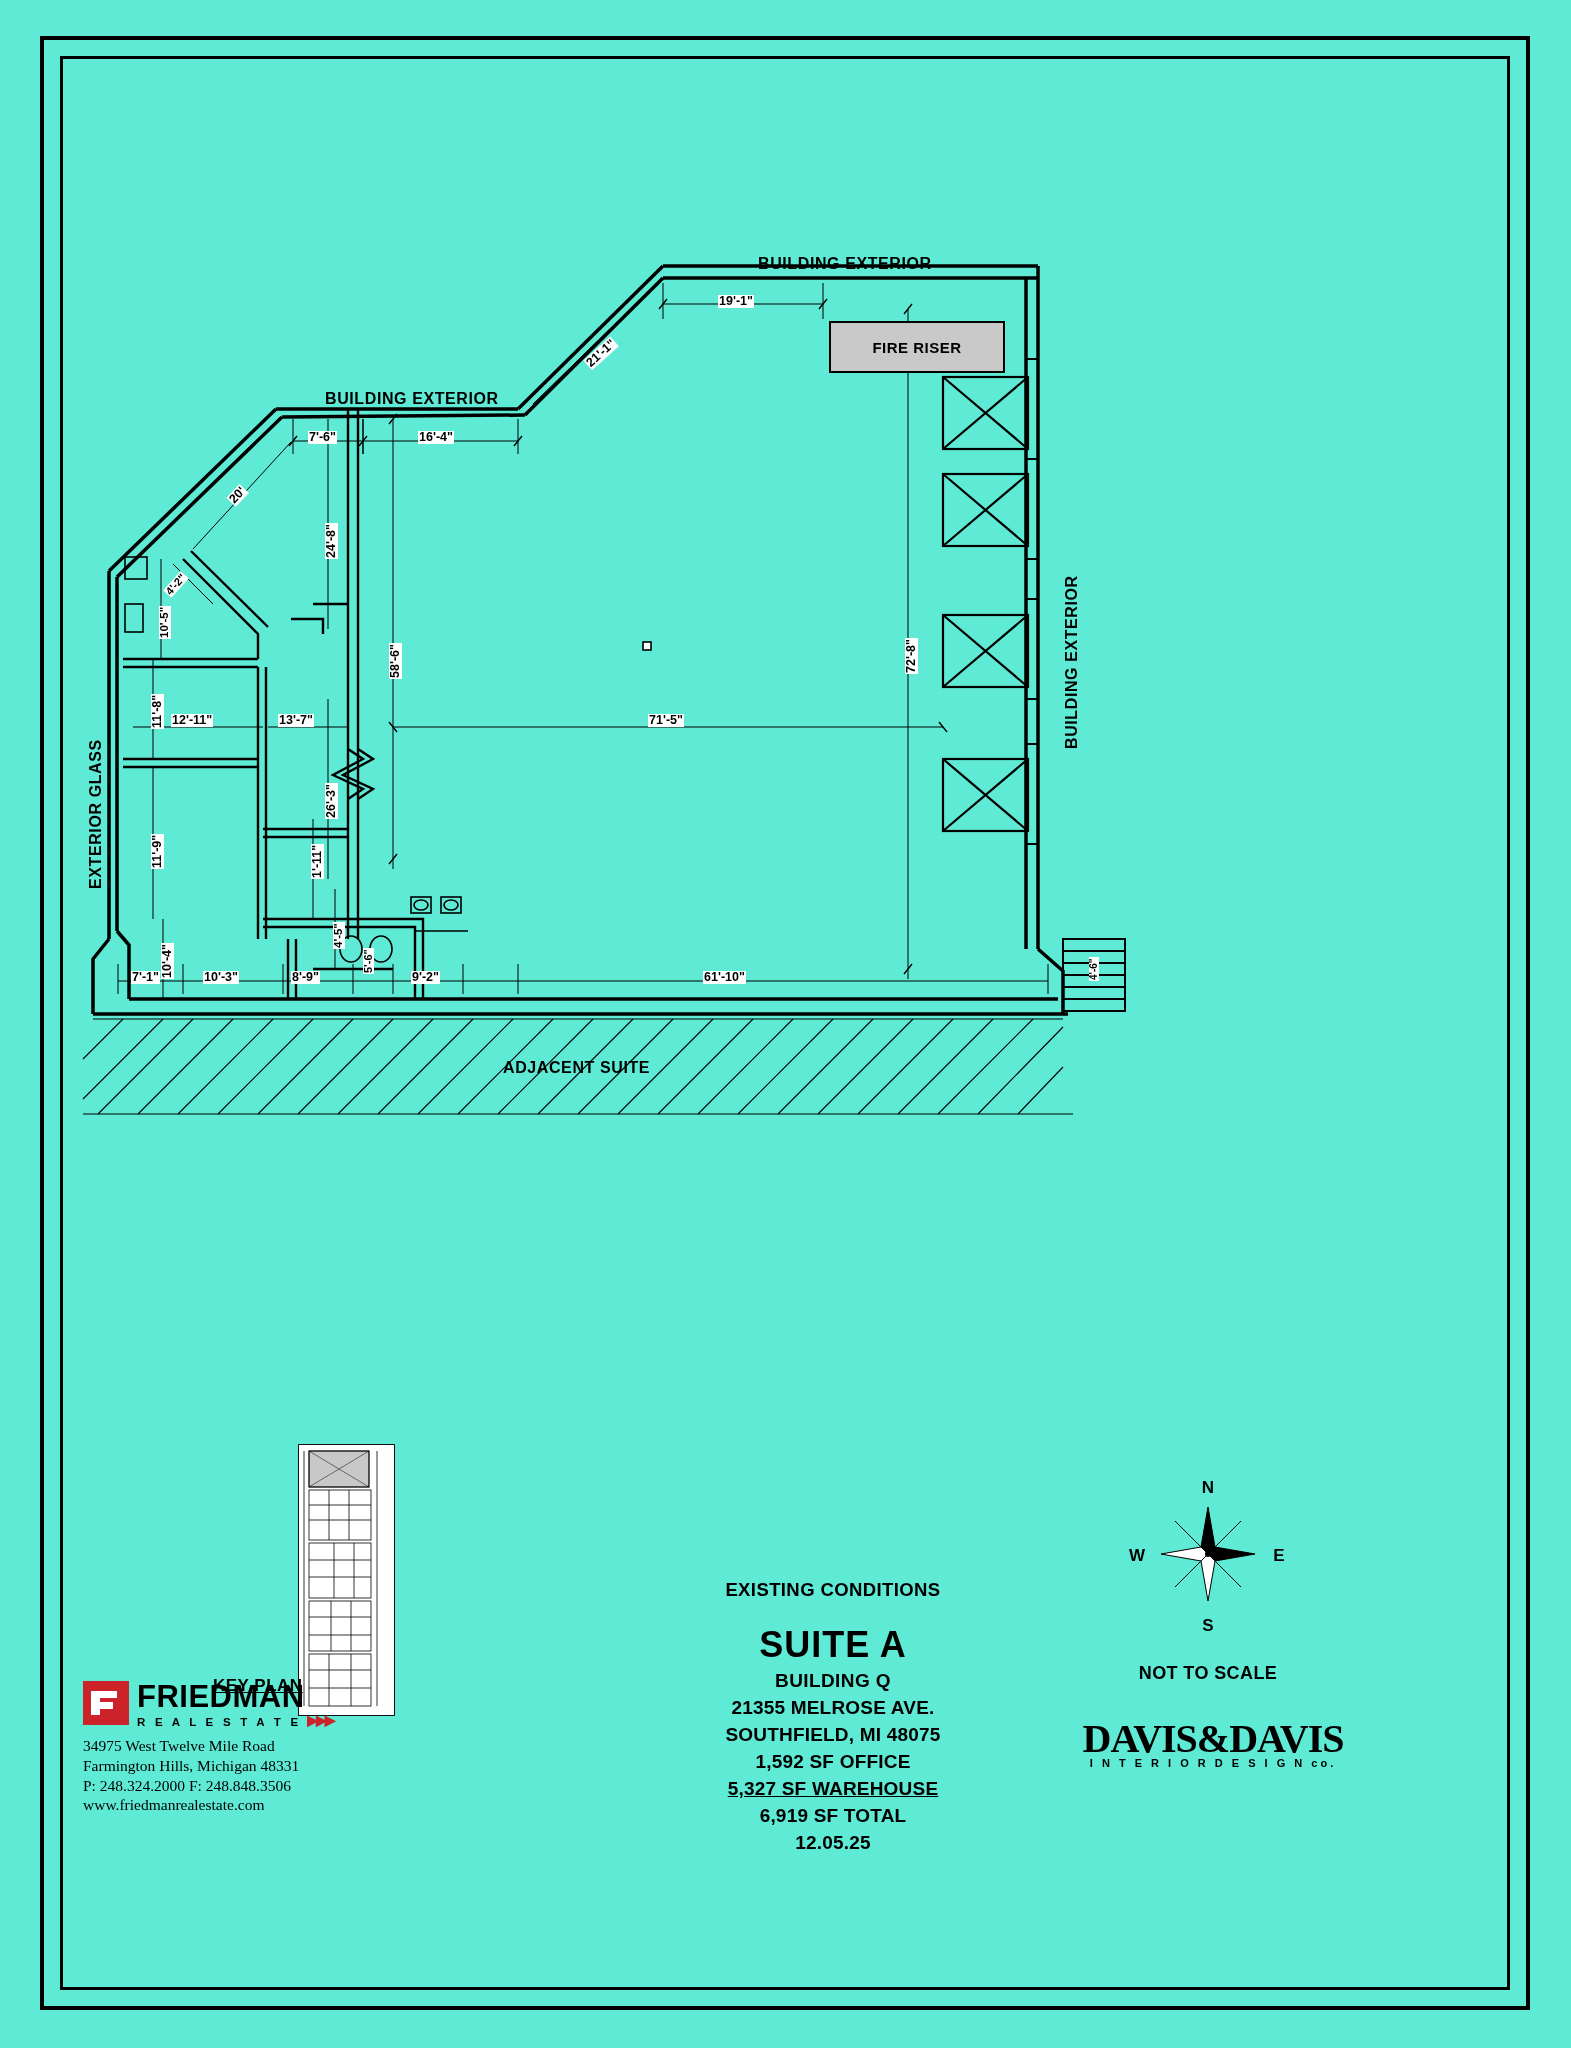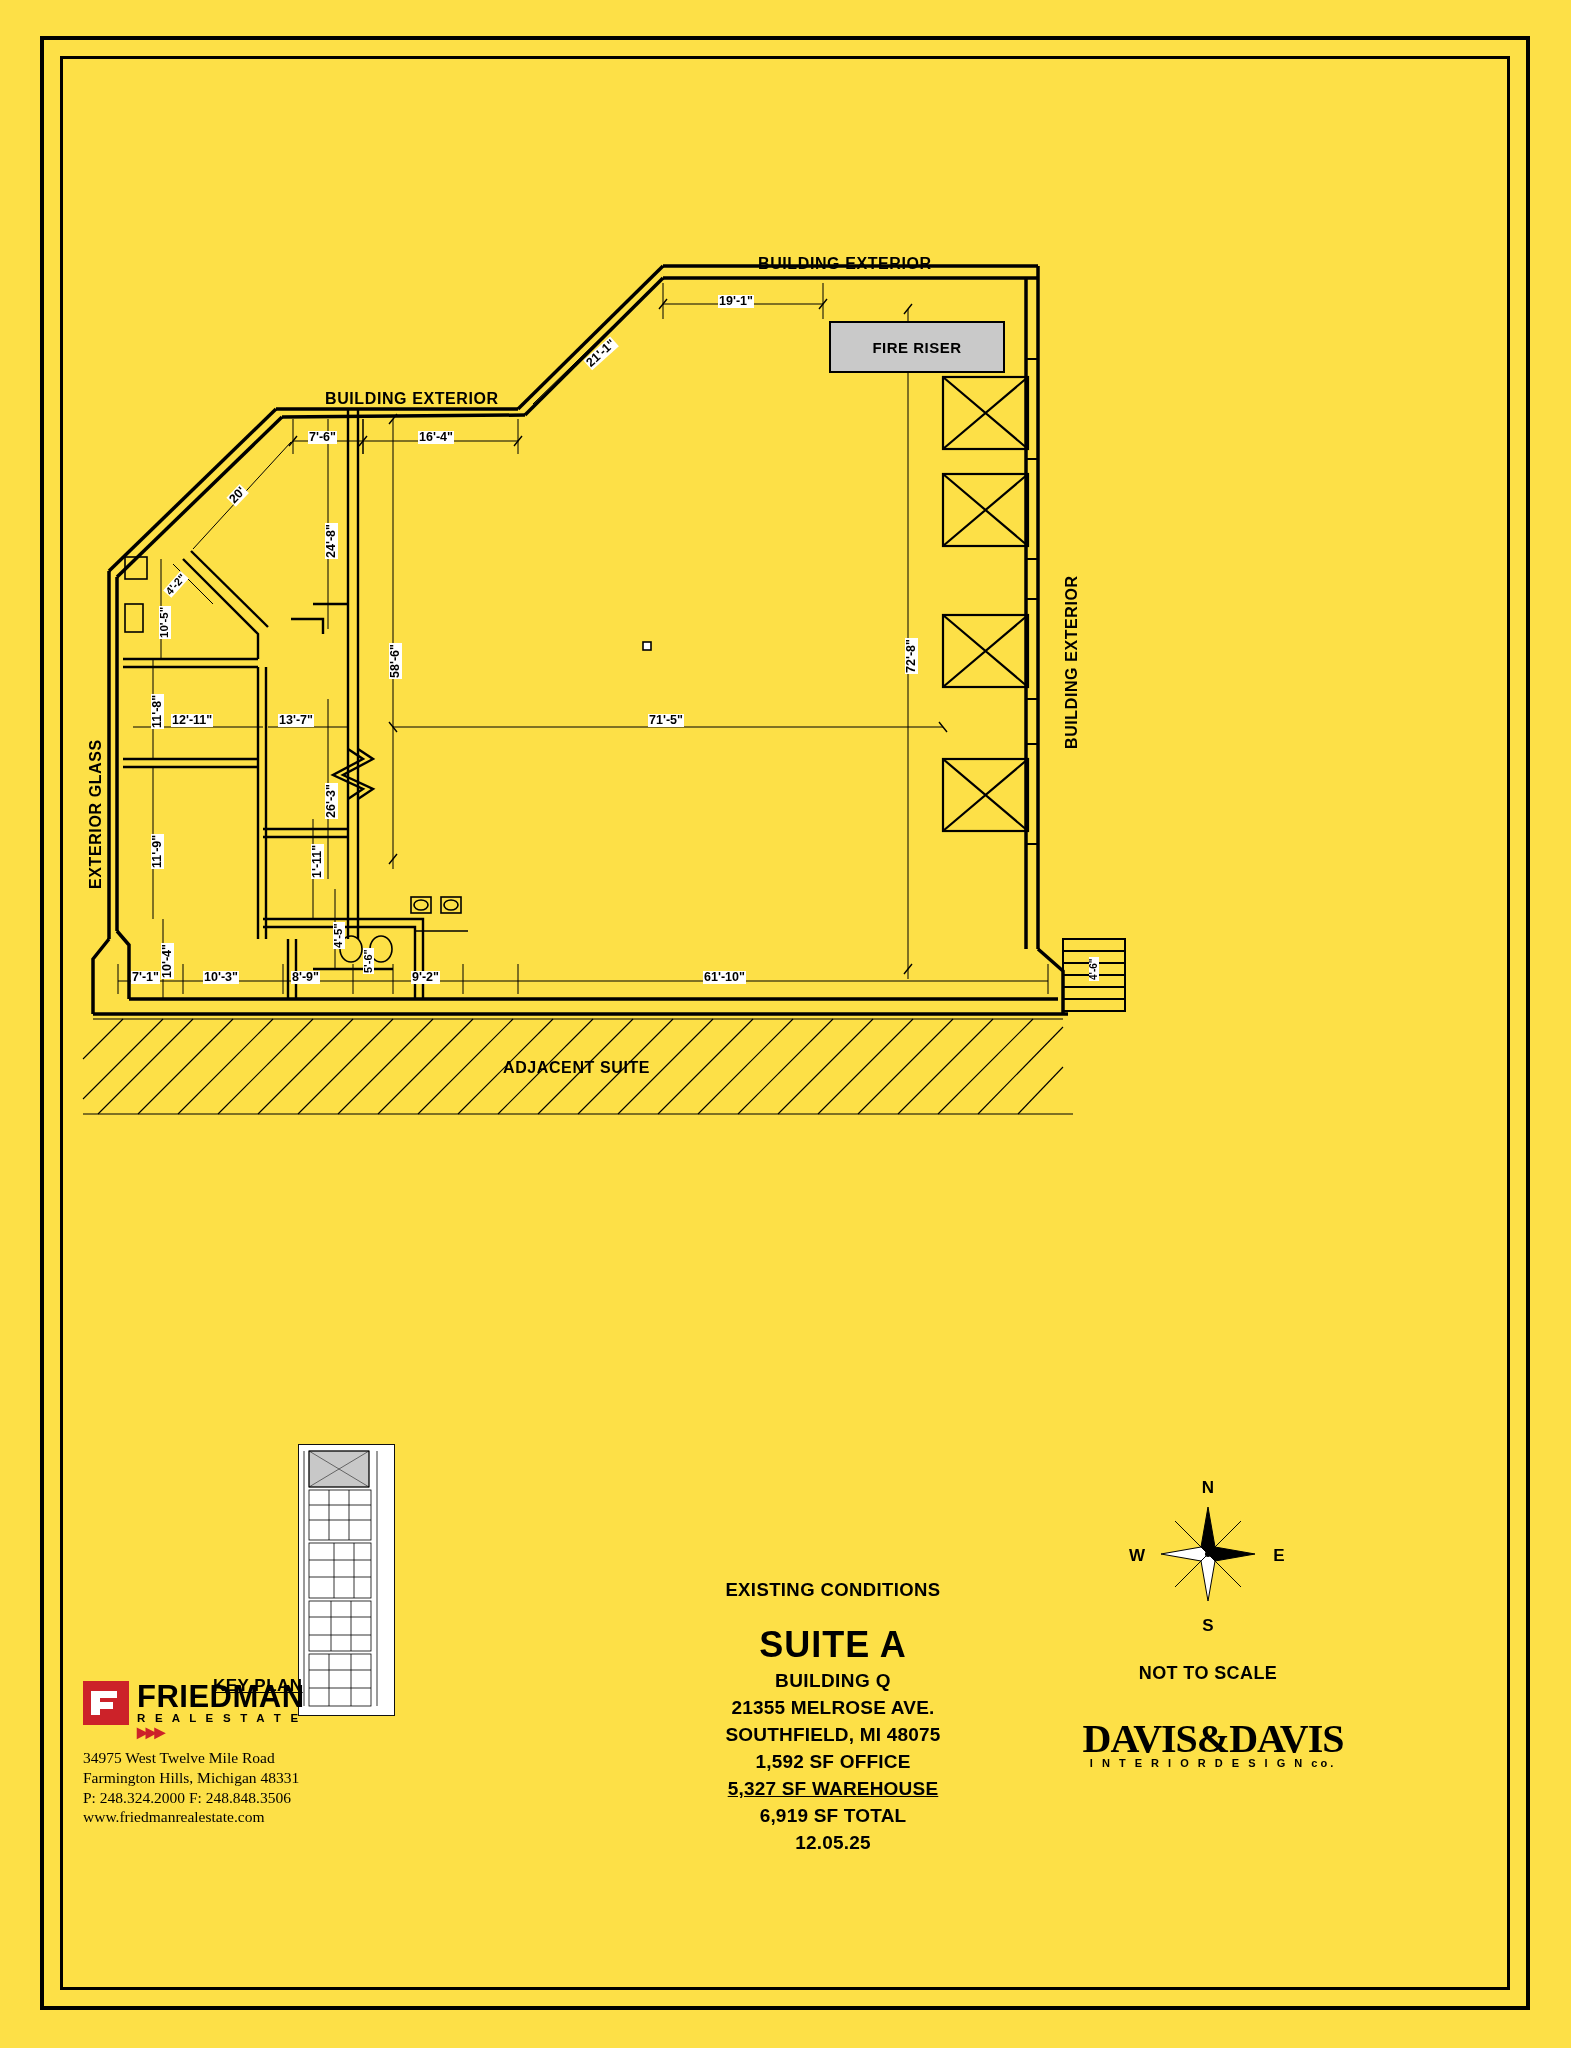--- a/index.html
+++ b/index.html
@@ -13,21 +13,21 @@
     font-family: "Liberation Sans", sans-serif;
     color: #000;
     position: relative;
     overflow: hidden;
   }
   .page {
     position: absolute;
     left: 0; top: 0;
     width: 1571px;
     height: 2048px;
-    background: #fde047;
+    background: #5eead4;
   }
   
   .border-outer {
     position: absolute;
     left: 40px; top: 36px;
     width: 1490px; height: 1974px;
     border: 4px solid #000;
     box-sizing: border-box;
   }
   .border-inner {
@@ -125,22 +125,22 @@
     font-size: 31px;
     font-weight: bold;
     letter-spacing: 0.5px;
     line-height: 1;
   }
   .fr-sub {
     font-size: 11.5px;
     letter-spacing: 3.2px;
     font-weight: bold;
     display: flex;
-    align-items: flex-start;
-    flex-direction: column;
+    align-items: flex-end;
+    gap: 6px;
   }
   .fr-addr {
     margin-top: 8px;
     font-size: 15.5px;
     line-height: 1.28;
     font-family: "Liberation Serif", serif;
   }
   .center-block {
     position: absolute;
     left: 560px;

